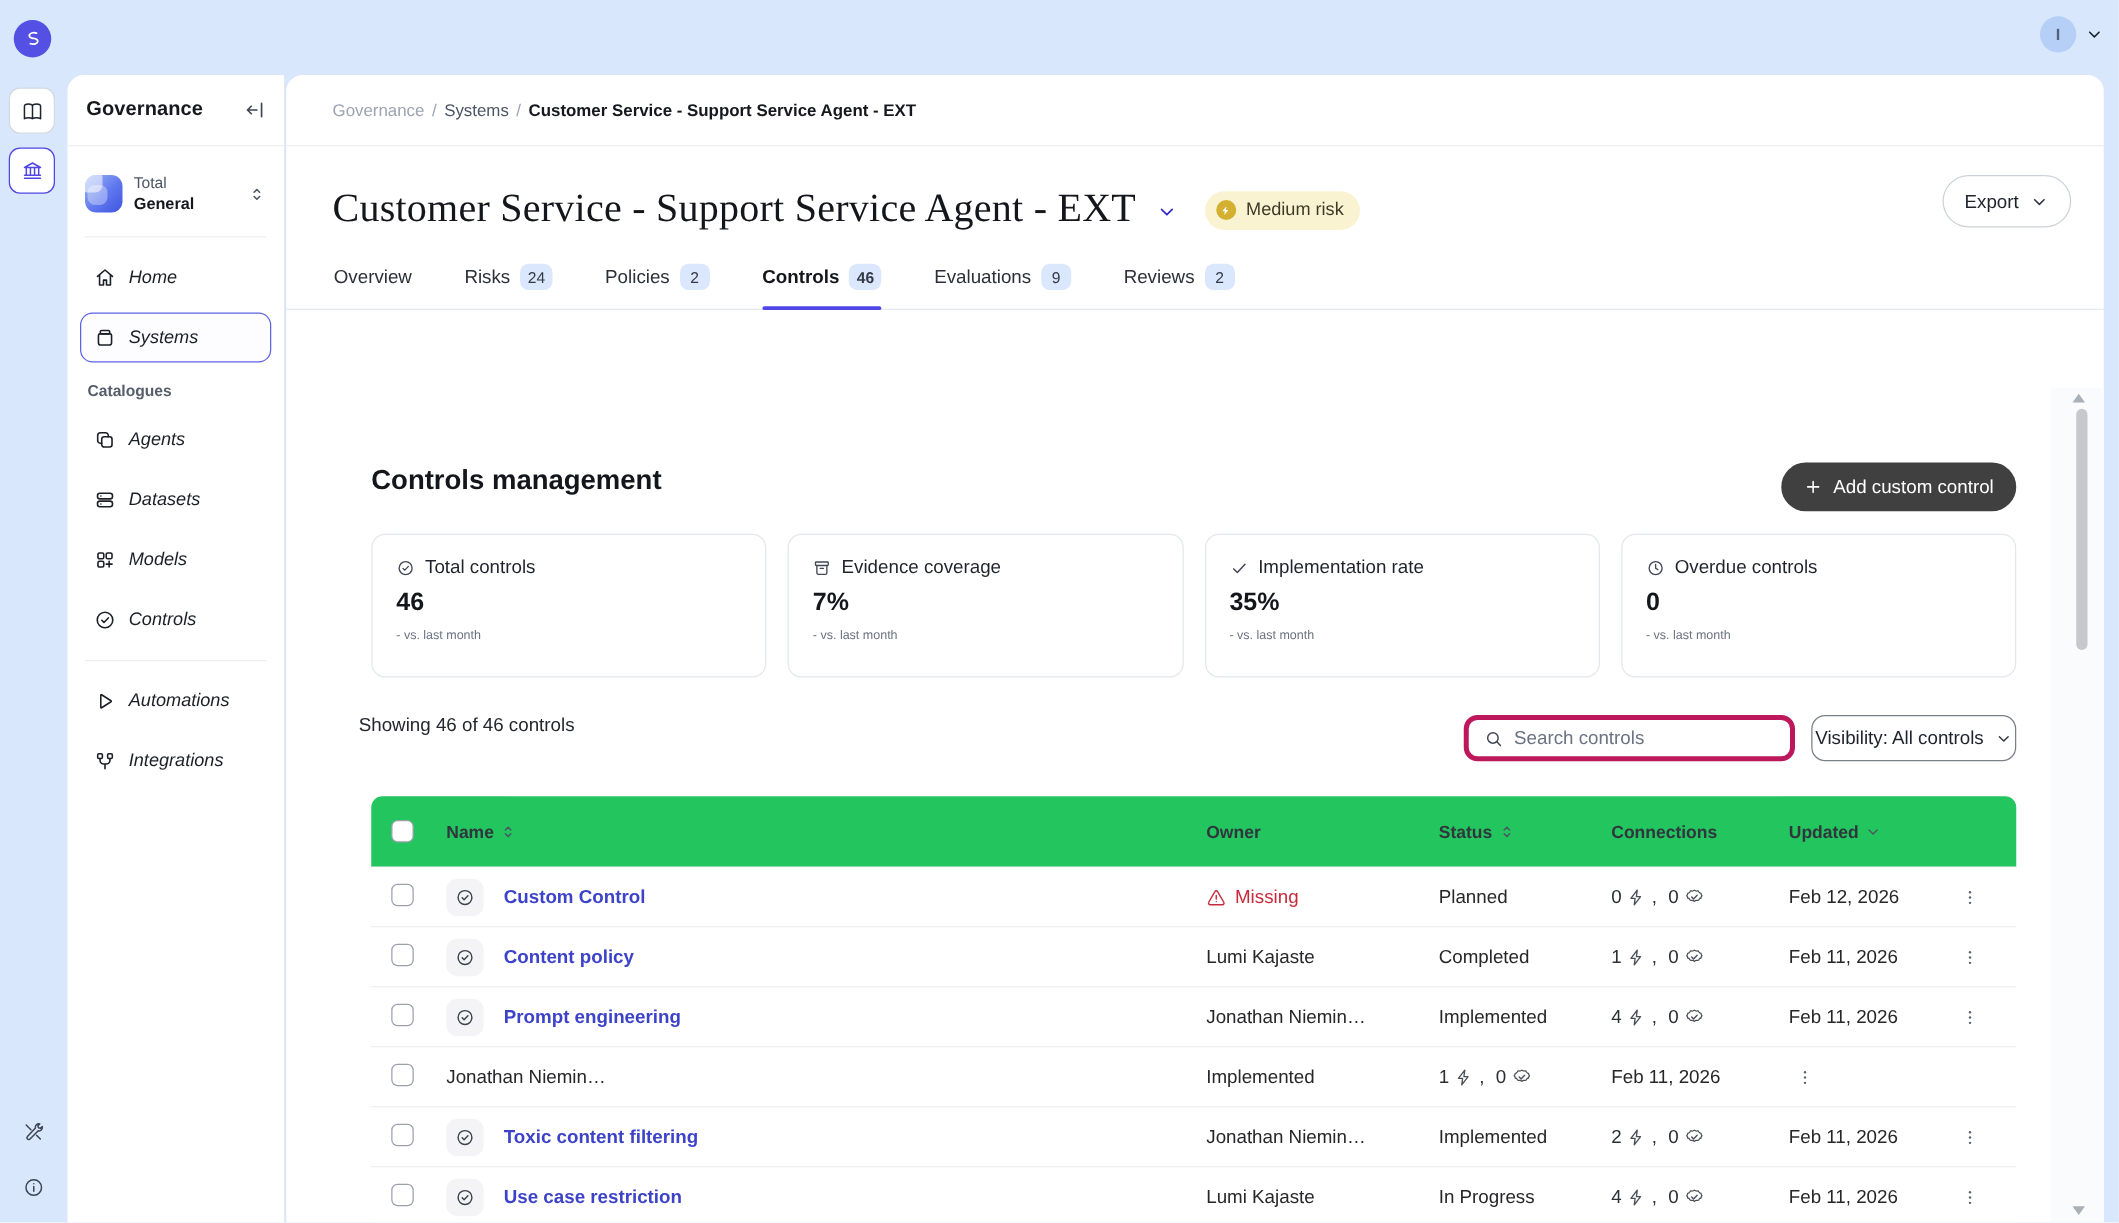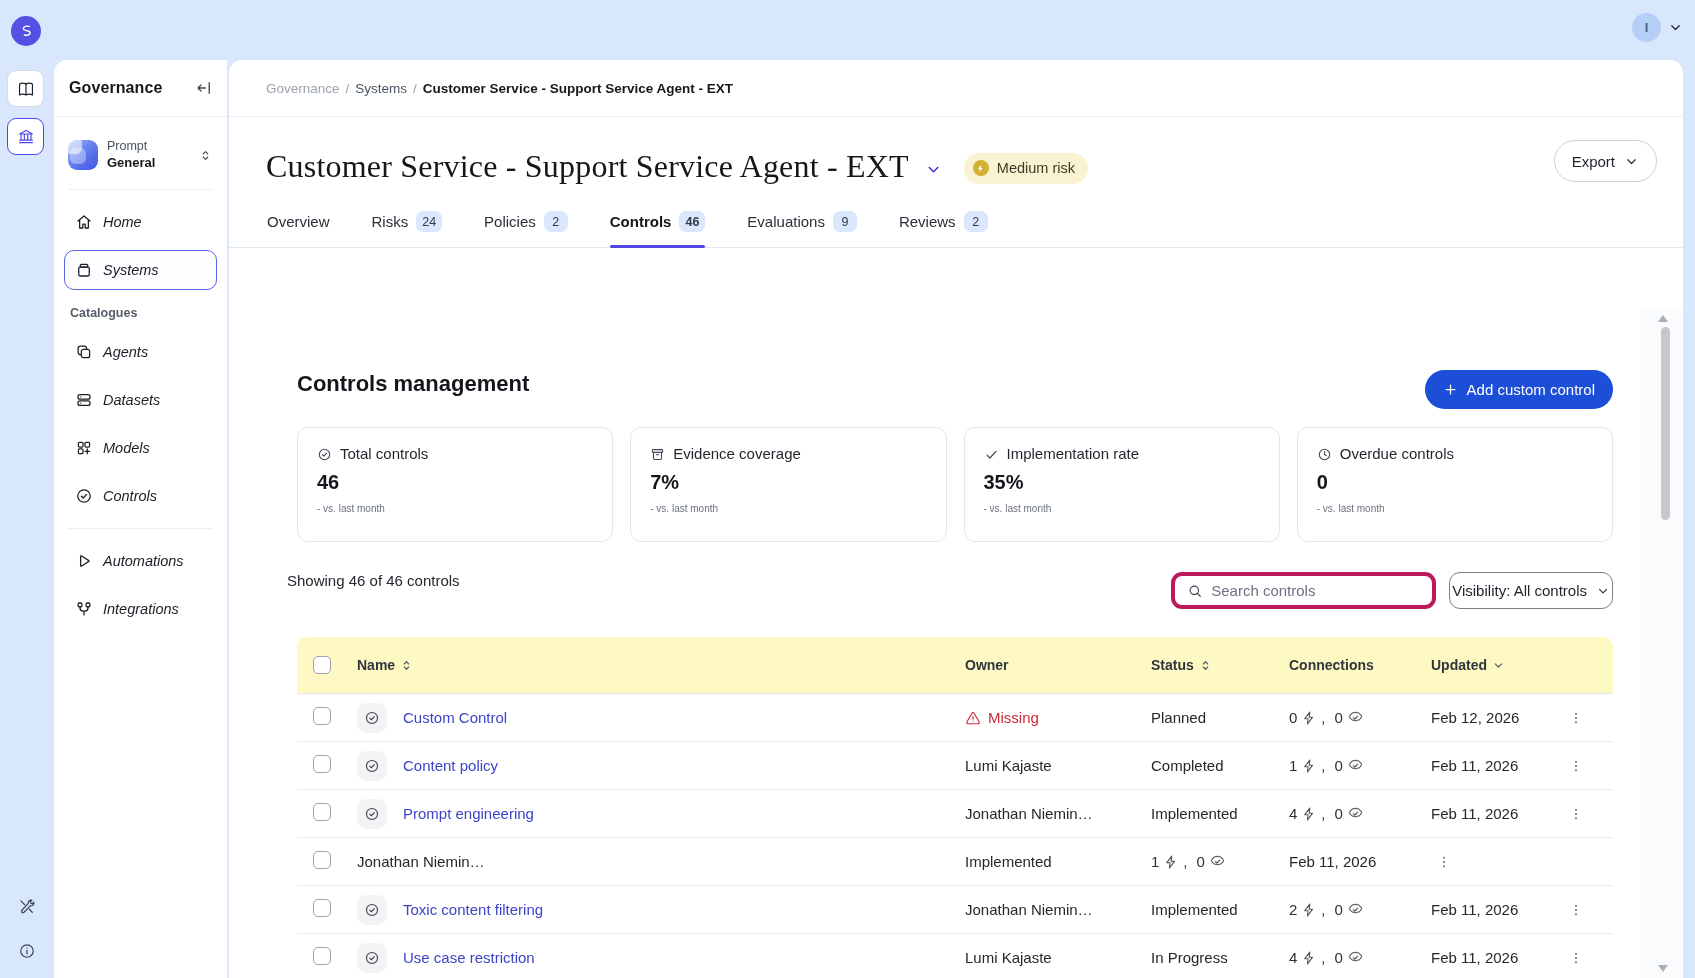--- a/index.html
+++ b/index.html
@@ -80,21 +80,21 @@
   .tab{display:flex;align-items:center;gap:8px;padding-bottom:15px;font-size:15px;color:#2a2f38;position:relative;}
   .tab-count{background:#dbe7fc;color:#333a47;font-size:12.5px;min-width:24px;height:21px;border-radius:7px;
              display:inline-flex;align-items:center;justify-content:center;padding:0 6px;}
   .tab.active{font-weight:700;color:#14161b;}
   .tab.active::after{content:"";position:absolute;left:0;right:0;bottom:-1px;height:3px;border-radius:2px;background:var(--accent);}
 
   
   .content{position:absolute;left:0;right:0;top:250px;bottom:0;}
   .sb-gutter{position:absolute;right:0;top:0;bottom:0;width:42px;background:#fafbfc;}
   .h2{position:absolute;left:68px;top:61px;font-size:22px;font-weight:700;color:#14161b;}
-  .add-btn{position:absolute;right:70px;top:60px;height:39px;border-radius:20px;background:#1d4ed8;color:#fff;
+  .add-btn{position:absolute;right:70px;top:60px;height:39px;border-radius:20px;background:#404040;color:#fff;
            display:flex;align-items:center;gap:9px;padding:0 18px;font-size:15px;font-weight:500;}
   .add-btn .icon{width:15px;height:15px;}
 
   .stats{position:absolute;left:68px;right:70px;top:117px;display:flex;gap:17px;}
   .stat-card{flex:1;height:115px;border:1px solid #e4e7ec;border-radius:11px;padding:17px 19px;background:#fff;}
   .stat-top{display:flex;align-items:flex-end;gap:8px;font-size:15px;color:#1f242c;}
   .stat-top .icon{color:#3f4754;}
   .stat-value{font-size:20px;font-weight:700;color:#14161b;margin-top:9px;}
   .stat-delta{font-size:10px;color:#6b7280;margin-top:9px;}
 
@@ -105,30 +105,30 @@
               border-radius:11px;padding:0 12px;background:#fff;}
   .search-box .icon{color:#3f4754;}
   .search-box input{border:none;outline:none;flex:1;font-size:15px;color:#1d222b;background:transparent;}
   .search-box input::placeholder{color:#6b7280;}
   .visibility-btn{margin-left:13px;height:37px;border:1px solid #7a8089;border-radius:11px;background:#fff;
                   display:flex;align-items:center;gap:9px;padding:0 2px;font-size:15px;color:#1d222b;}
   .visibility-btn .icon{width:14px;height:14px;color:#30353f;}
 
   .table{position:absolute;left:68px;right:70px;top:327px;}
   .thead{display:grid;grid-template-columns:44px 1fr 186px 138px 142px 132px 36px;align-items:center;
-         height:57px;background:#fef9c3;border-radius:9px 9px 0 0;padding:0 14px 0 16px;
+         height:57px;background:#22c55e;border-radius:9px 9px 0 0;padding:0 14px 0 16px;
          font-size:14px;font-weight:700;color:#31353d;border-bottom:1px solid #e4e7eb;}
   .th{display:flex;align-items:center;gap:5px;}
   .th .icon{width:13px;height:13px;color:#4b5563;}
   .trow{display:grid;grid-template-columns:44px 1fr 186px 138px 142px 132px 36px;align-items:center;
         height:48px;padding:0 14px 0 16px;border-bottom:1px solid #e9ecef;font-size:15px;color:var(--ink2);background:#fff;}
   .checkbox{width:18px;height:18px;border:1.5px solid #9aa1ac;border-radius:5px;background:#fff;display:inline-block;}
   .c-name{display:flex;align-items:center;gap:16px;min-width:0;}
   .row-ic{width:30px;height:30px;border-radius:9px;background:#f4f4f6;display:flex;align-items:center;justify-content:center;color:#3c414b;}
-  .row-link{color:var(--link);text-decoration:none;font-weight:400;white-space:nowrap;}
+  .row-link{color:var(--link);text-decoration:none;font-weight:700;white-space:nowrap;}
   .c-owner{display:flex;align-items:center;gap:7px;white-space:nowrap;overflow:hidden;}
   .c-owner.missing{color:var(--red);font-weight:500;}
   .c-owner .warn{color:var(--red);}
   .c-conn{display:flex;align-items:center;gap:3px;color:#2b2f36;}
   .c-conn .conn-ic{color:#4b5058;margin:0 1px;}
   .c-conn .comma{margin-right:6px;}
   .kebab{width:26px;height:26px;display:flex;align-items:center;justify-content:center;color:#5b6270;border-radius:6px;}
 
   
   .sb-up{position:absolute;right:15px;top:5px;width:0;height:0;border-left:5px solid transparent;
@@ -196,21 +196,21 @@
     <button class="collapse-btn icon">
         <svg viewBox="0 0 24 24" fill="none" stroke="currentColor" stroke-width="1.8" stroke-linecap="round" stroke-linejoin="round">
           <path d="M19 5v14M14 12H4M8 8l-4 4 4 4"></path>
         </svg>
       </button>
   </div>
   <div class="side-body">
     <div class="space-row">
       <span class="space-avatar"></span>
       <span class="space-texts">
-        <span class="space-label">Prompt</span>
+        <span class="space-label">Total</span>
         <span class="space-name">General</span>
       </span>
       <span class="space-chev icon">
           <svg viewBox="0 0 24 24" fill="none" stroke="currentColor" stroke-width="2" stroke-linecap="round" stroke-linejoin="round">
             <path d="M8.5 9.3L12 5.8l3.5 3.5M8.5 14.7l3.5 3.5 3.5-3.5"></path>
           </svg>
         </span>
     </div>
     <div class="side-div"></div>
     <div class="nav" id="side-nav">

